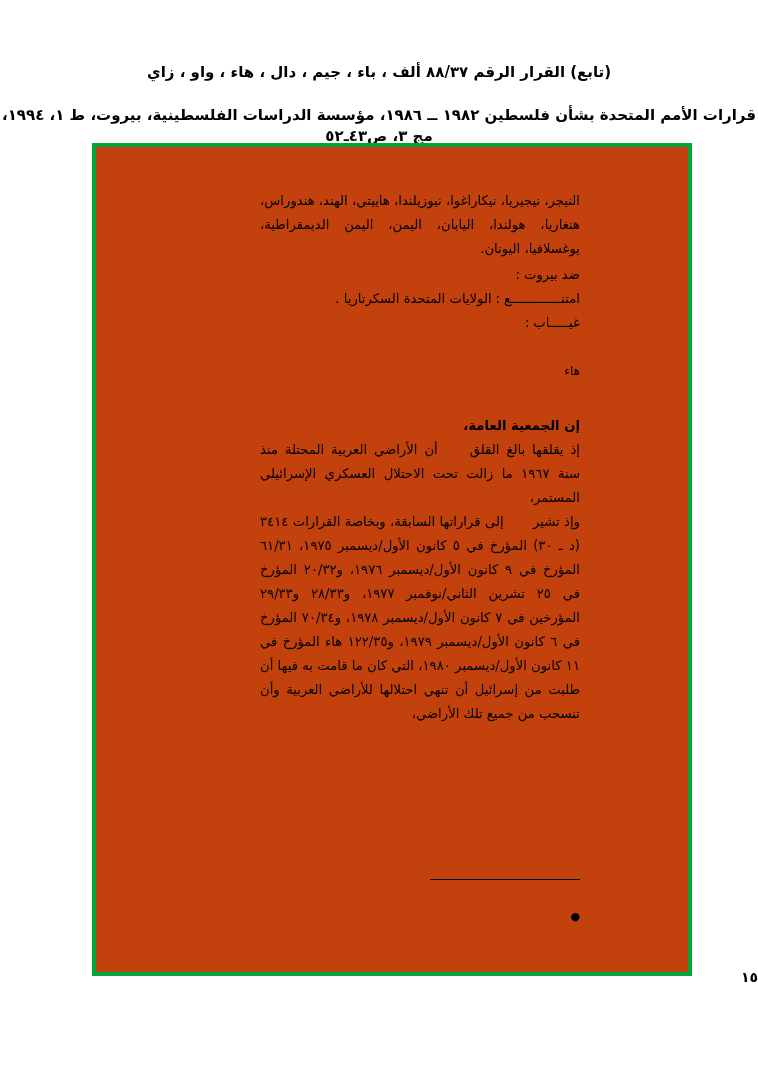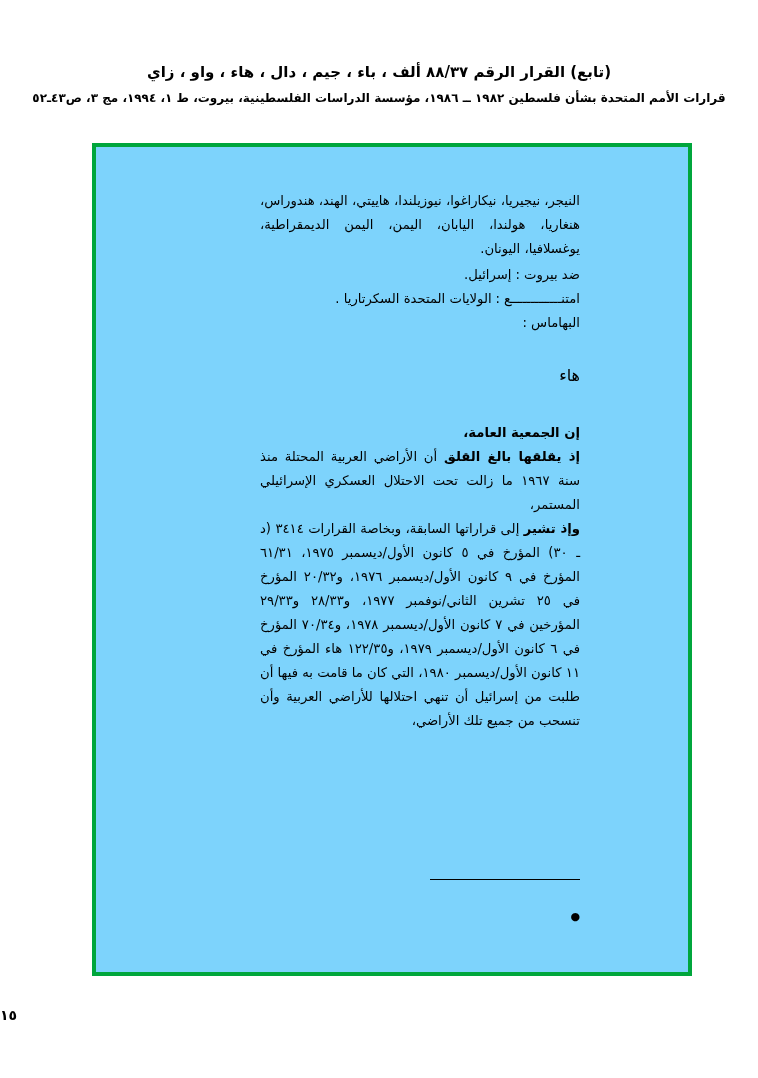--- a/index.html
+++ b/index.html
@@ -29,35 +29,35 @@
     text-align: center;
   }
   .header-title {
     font-size: 15px;
     font-weight: bold;
     letter-spacing: 0px;
     line-height: 1.4;
     direction: rtl;
   }
   .header-sub {
-    margin-top: 7px;
-    font-size: 12px;
+    margin-top: 22px;
+    font-size: 15px;
     font-weight: bold;
     direction: rtl;
     line-height: 1.4;
   }
   .frame {
     position: absolute;
     top: 143px;
     left: 92px;
     width: 600px;
     height: 833px;
     border: 4px solid #00a63c;
     box-sizing: border-box;
-    background: #7dd3fc;
+    background: #c2410c;
   }
   .content {
     position: absolute;
     top: 42px;
     right: 108px;
     width: 320px;
     direction: rtl;
     text-align: justify;
     text-align-last: right;
     font-size: 13.2px;
@@ -84,33 +84,34 @@
     padding: 0 4px;
   }
   .vote-val {
     flex: 1 1 auto;
     text-align: justify;
     text-align-last: right;
   }
   .center-letter {
     margin-top: 26px;
     text-align: center;
-    font-size: 16px;
+    font-size: 12px;
     font-weight: normal;
   }
   .para {
     margin-top: 16px;
     text-indent: 0;
   }
   .para.first {
     margin-top: 31px;
     font-weight: bold;
   }
   .b {
-    font-weight: bold;
+    font-weight: normal;
+    margin-left: 25px;
   }
   .footnote-rule {
     position: absolute;
     bottom: 92px;
     right: 108px;
     width: 150px;
     border-top: 1px solid #000;
   }
   .footnote {
     position: absolute;
@@ -123,24 +124,24 @@
     display: flex;
     gap: 8px;
     align-items: flex-start;
   }
   .footnote-bullet {
     font-size: 11px;
     line-height: 1.4;
   }
   .page-number {
     position: absolute;
-    top: 1007px;
+    top: 969px;
     left: 0;
     width: 758px;
-    text-align: left;
+    text-align: right;
     font-size: 14px;
     font-weight: bold;
   }
 </style>
 </head>
 <body>
 
 <div class="page">
 
   <div class="header">
@@ -152,31 +153,30 @@
 
     <div class="content">
 
       <p>النيجر، نيجيريا، نيكاراغوا، نيوزيلندا، هاييتي، الهند، هندوراس، هنغاريا، هولندا، اليابان، اليمن، اليمن الديمقراطية، يوغسلافيا، اليونان.</p>
 
       <div class="vote-block">
 
         <div class="vote-row">
           <span class="vote-label">ضد بيروت</span>
           <span class="vote-colon">:</span>
-          <span class="vote-val">إسرائيل.</span>
         </div>
 
         <div class="vote-row">
           <span class="vote-label">امتنـــــــــــــع</span>
           <span class="vote-colon">:</span>
           <span class="vote-val">الولايات المتحدة السكرتاريا .</span>
         </div>
 
         <div class="vote-row">
-          <span class="vote-label">البهاماس</span>
+          <span class="vote-label">غيـــــاب</span>
           <span class="vote-colon">:</span>
         </div>
 
       </div>
 
       <div class="center-letter">هاء</div>
 
       <p class="para first">إن الجمعية العامة،</p>
 
       <p class="para">

